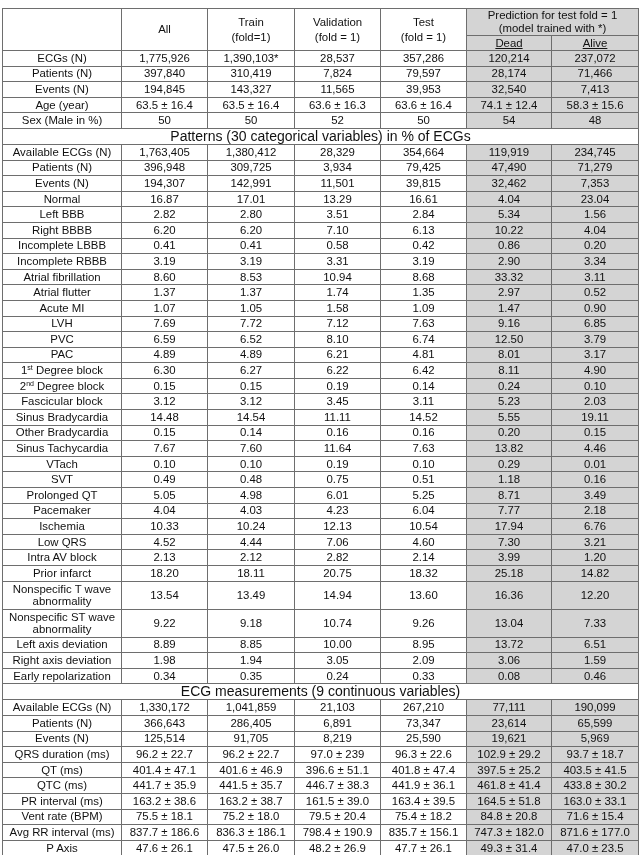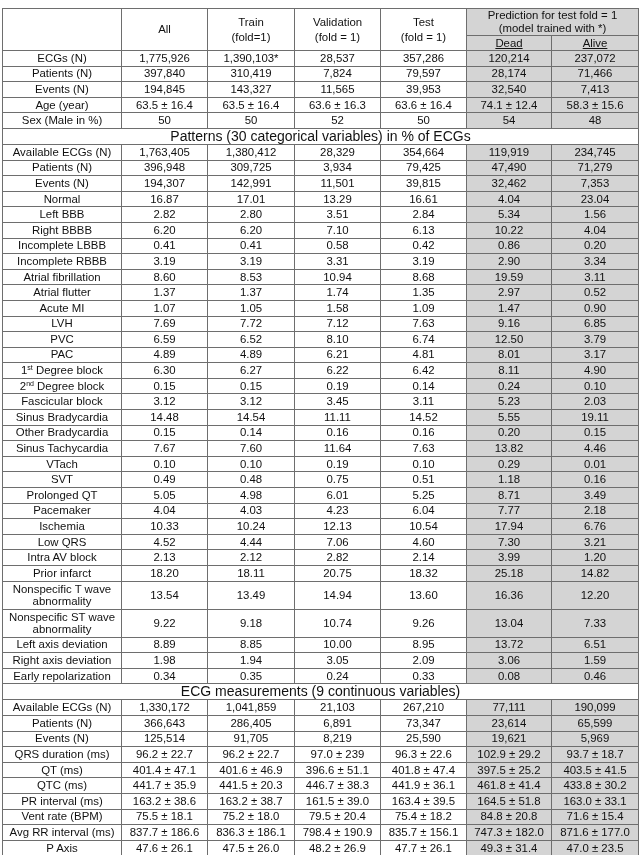--- a/index.html
+++ b/index.html
@@ -170,21 +170,21 @@
         <td>3.19</td>
         <td class="pred">2.90</td>
         <td class="pred">3.34</td>
       </tr>
       <tr>
         <td class="lbl">Atrial fibrillation</td>
         <td>8.60</td>
         <td>8.53</td>
         <td>10.94</td>
         <td>8.68</td>
-        <td class="pred">19.59</td>
+        <td class="pred">33.32</td>
         <td class="pred">3.11</td>
       </tr>
       <tr>
         <td class="lbl">Atrial flutter</td>
         <td>1.37</td>
         <td>1.37</td>
         <td>1.74</td>
         <td>1.35</td>
         <td class="pred">2.97</td>
         <td class="pred">0.52</td>
@@ -440,21 +440,21 @@
         <td>401.4 ± 47.1</td>
         <td>401.6 ± 46.9</td>
         <td>396.6 ± 51.1</td>
         <td>401.8 ± 47.4</td>
         <td class="pred">397.5 ± 25.2</td>
         <td class="pred">403.5 ± 41.5</td>
       </tr>
       <tr>
         <td class="lbl">QTC (ms)</td>
         <td>441.7 ± 35.9</td>
-        <td>441.5 ± 20.3</td>
+        <td>441.5 ± 35.7</td>
         <td>446.7 ± 38.3</td>
         <td>441.9 ± 36.1</td>
         <td class="pred">461.8 ± 41.4</td>
         <td class="pred">433.8 ± 30.2</td>
       </tr>
       <tr>
         <td class="lbl">PR interval (ms)</td>
         <td>163.2 ± 38.6</td>
         <td>163.2 ± 38.7</td>
         <td>161.5 ± 39.0</td>

